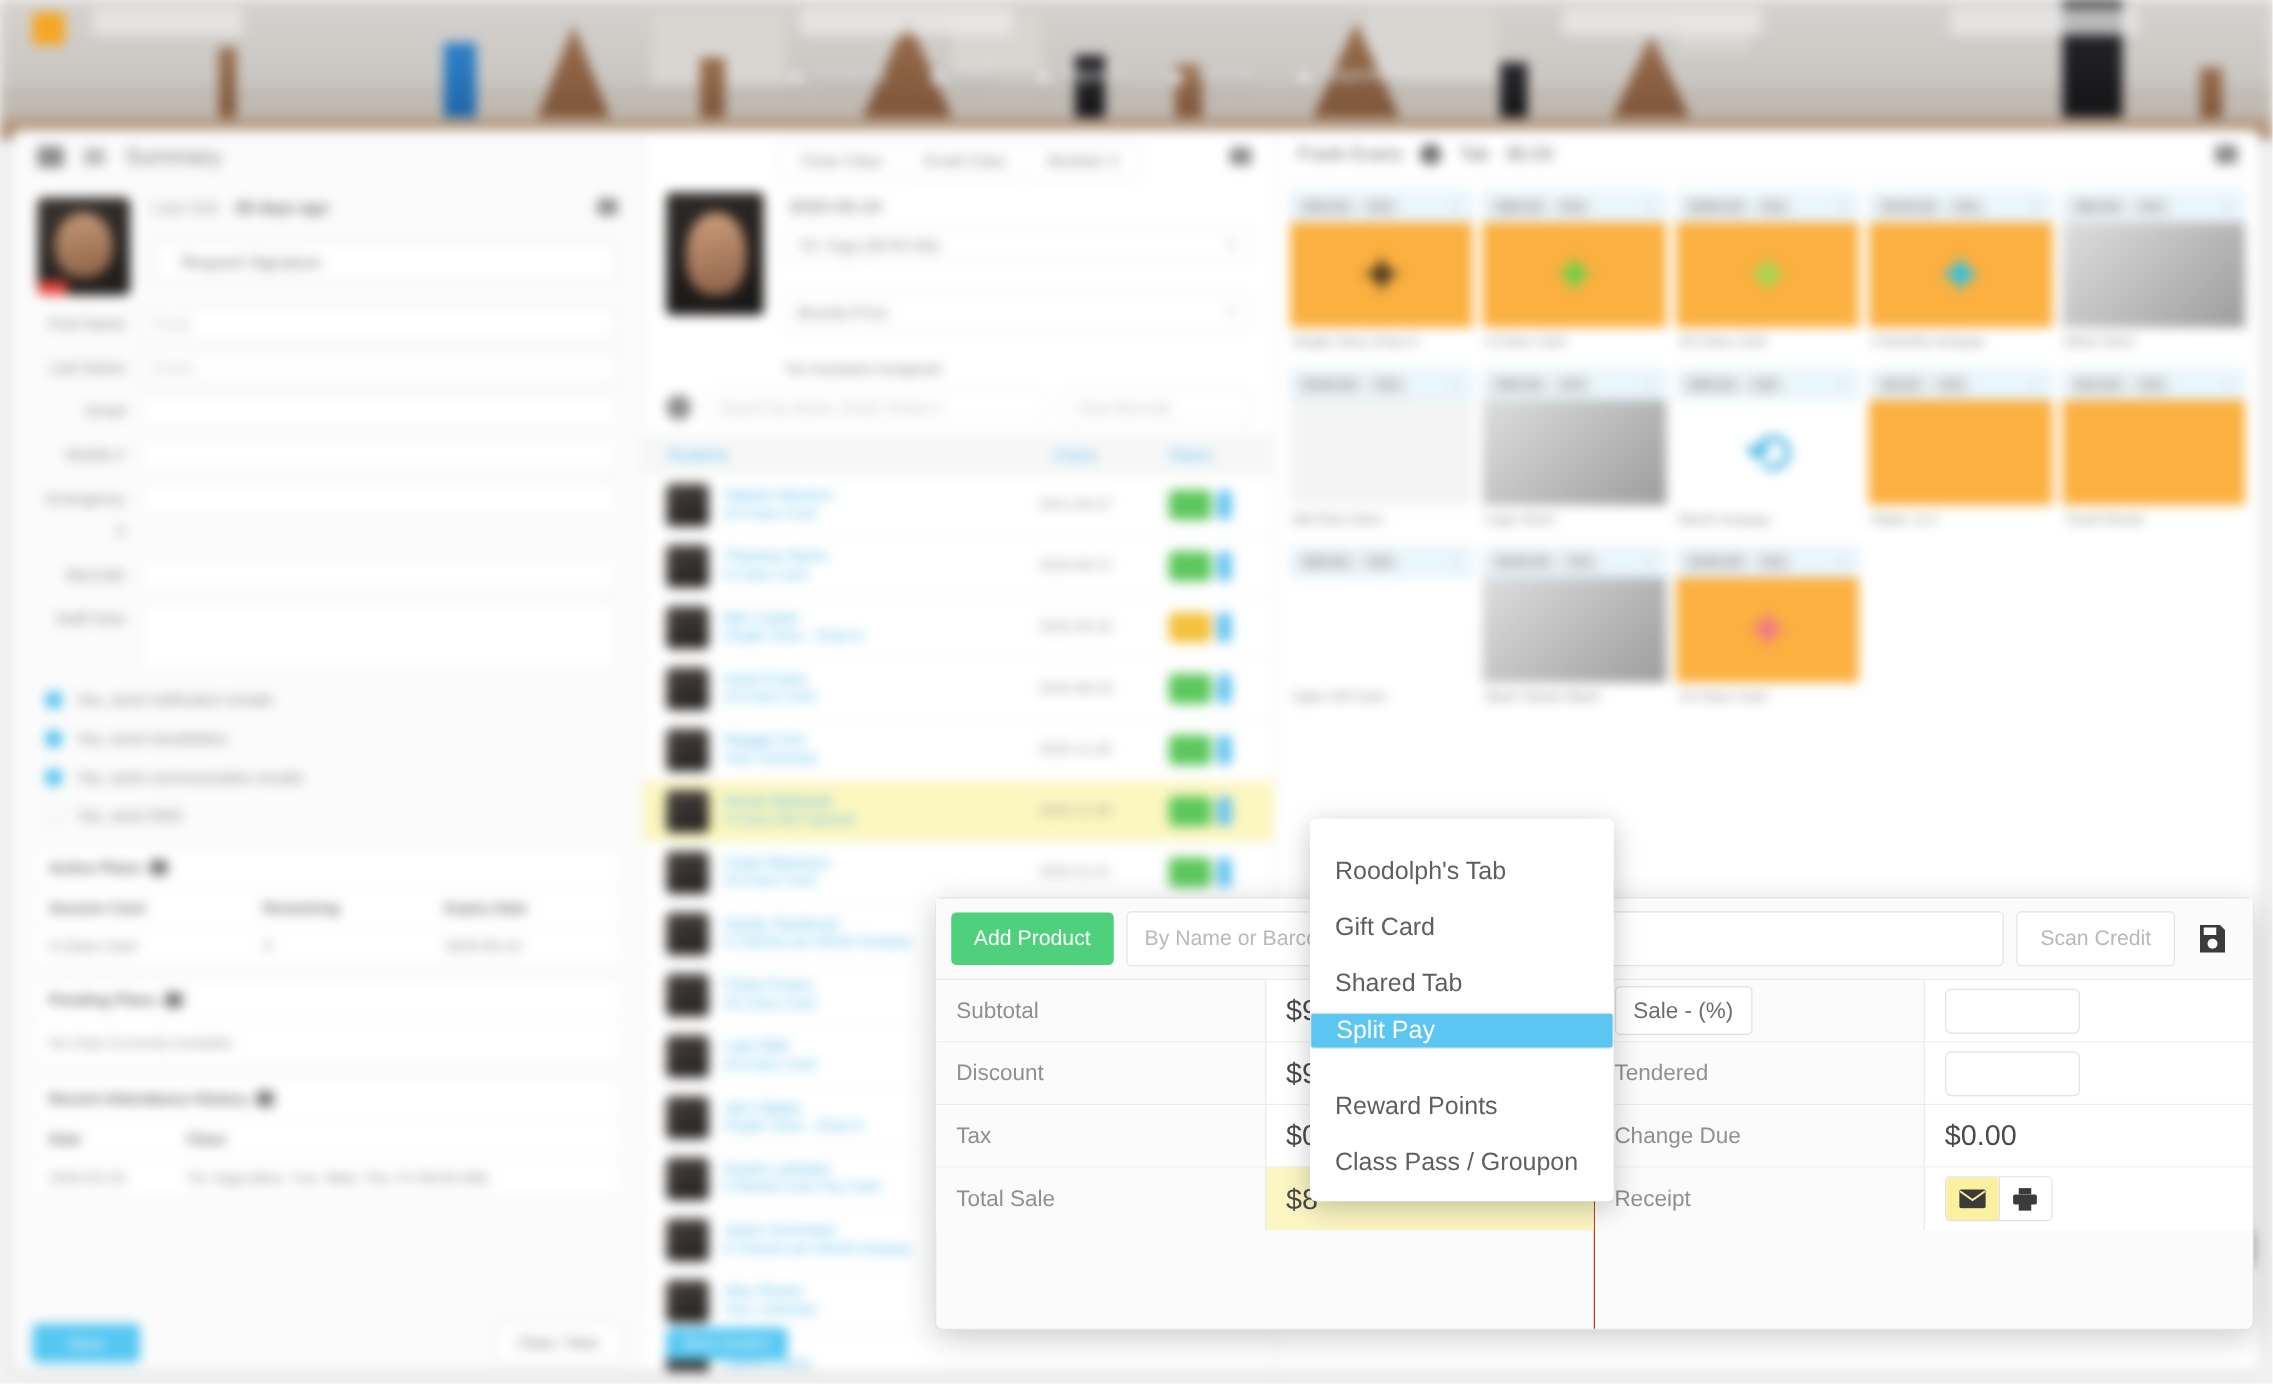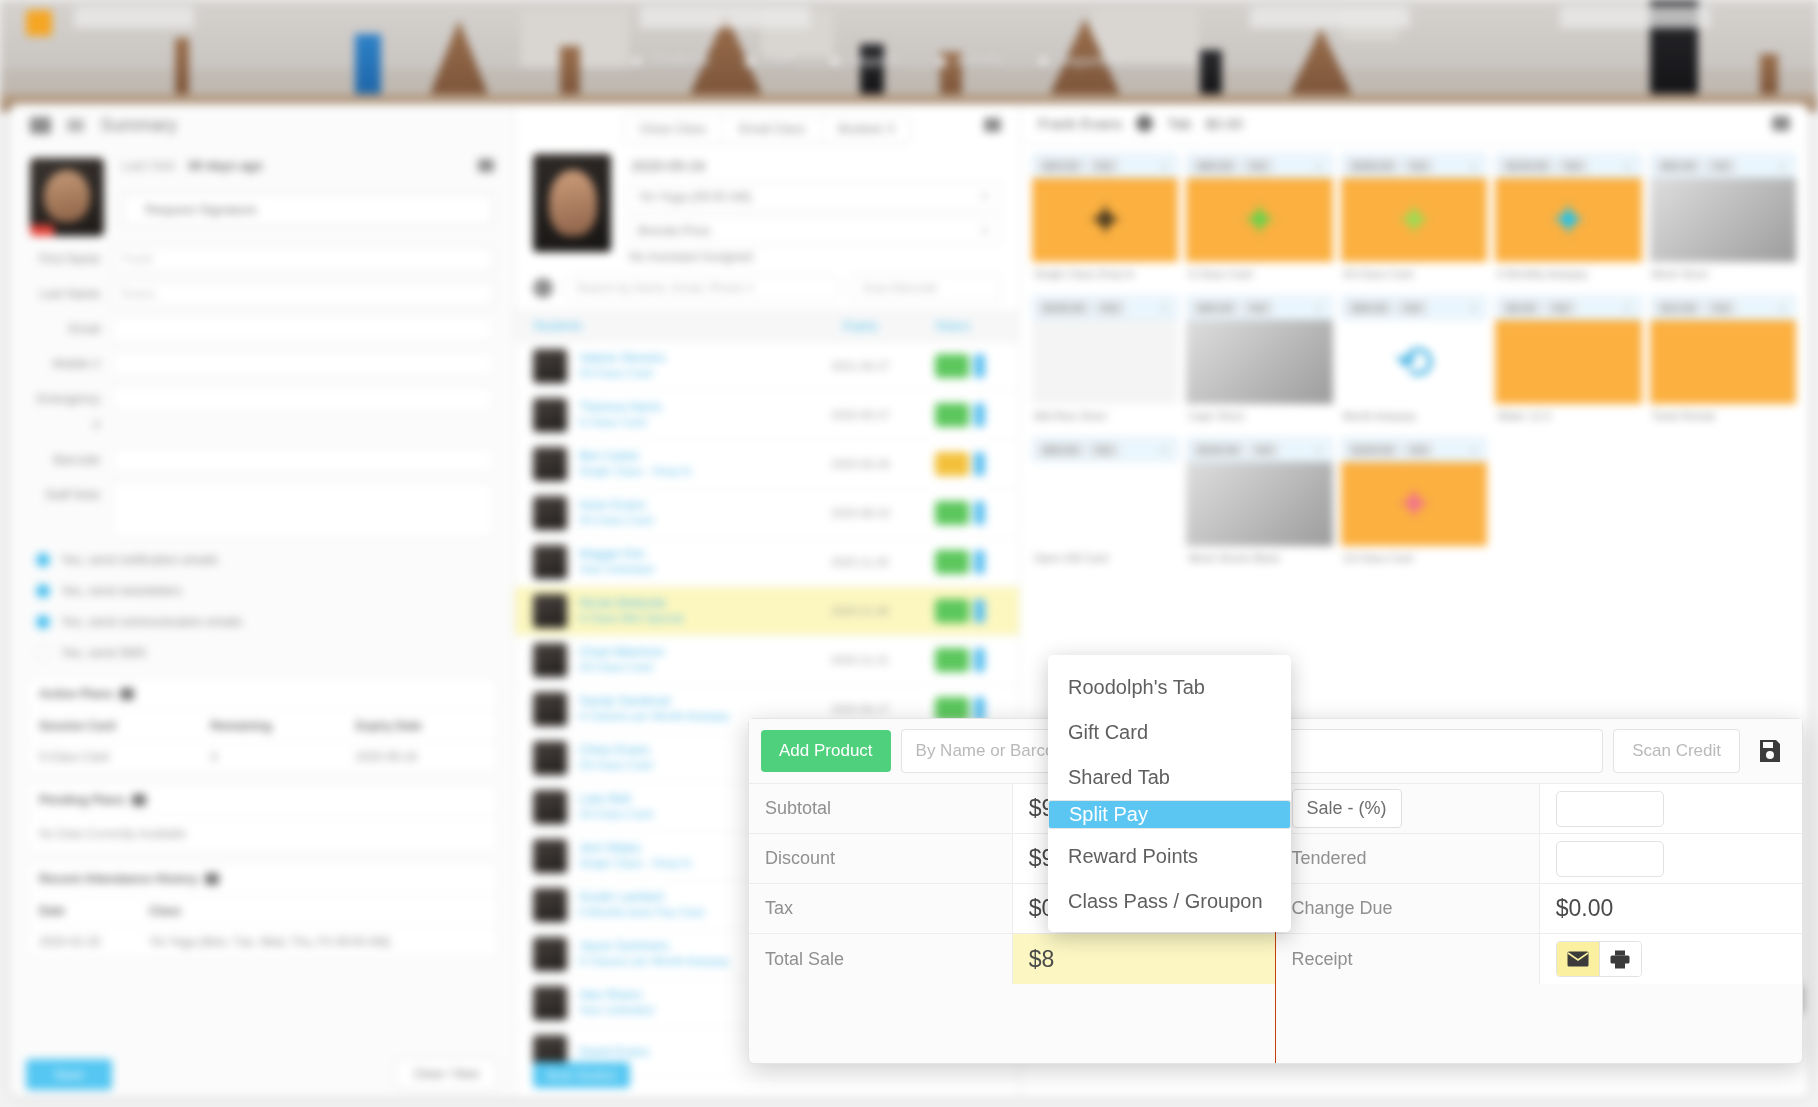--- a/index.html
+++ b/index.html
@@ -140,21 +140,21 @@
   .classinfo { display:flex; gap:16px; padding:6px 18px 0 18px; }
   .avatarM { width:78px; height:98px; border-radius:4px;
              background:linear-gradient(165deg,#2e2a27,#171514); overflow:hidden;
              position:relative; }
   .avatarM:after{content:"";position:absolute;left:16px;top:16px;width:48px;height:66px;
      border-radius:48% 48% 42% 42%; background:linear-gradient(170deg,#cf9f7c,#8c6148);}
   .ci { flex:1; }
   .ci .d { font-size:14.5px; color:#6f6f6f; padding:4px 0 8px 4px; }
   .sel { height:29px; border:1px solid #e6e6e6; border-radius:3px; background:#fff;
          font-size:12.5px; color:#8d8d8d; display:flex; align-items:center;
-         justify-content:space-between; padding:0 10px; margin-bottom:5px; }
+         justify-content:space-between; padding:0 10px; margin-bottom:24px; }
   .sel .cv { color:#bdbdbd; font-size:10px; }
   .ci .na { font-size:12.5px; color:#8d8d8d; padding-left:2px; }
 
   .searchrow { display:flex; gap:10px; padding:10px 18px 8px 18px; align-items:center;}
   .search-ic { width:20px; height:20px; border-radius:50%; background:#8e8e8e; }
   .search-in { flex:1; height:28px; border:1px solid #e6e6e6; border-radius:14px;
                background:#fff; font-size:12px; color:#c0c0c0; padding:0 12px;
                line-height:26px; }
   .scan-in { width:150px; height:28px; border:1px solid #e6e6e6; border-radius:3px;
              background:#fff; font-size:12px; color:#c0c0c0; padding:0 10px;
@@ -257,21 +257,21 @@
   .pay-btn.other { display:flex; align-items:center; gap:26px; }
   .caret-up { width:0;height:0;border-left:6px solid transparent;
               border-right:6px solid transparent;border-bottom:7px solid #fff; }
   .cancel-btn { margin-left:auto; background:#fff; border:1px solid #dcdcdc;
                 border-radius:4px; padding:12px 26px; font-size:19px; color:#6d6d6d; }
 
   
   .dropdown {
     position:absolute; left:1048px; top:655px; width:243px;
     background:#fff; border-radius:5px; box-shadow:0 5px 22px rgba(0,0,0,.22);
-    padding:10px 0 8px 0; z-index:50;
+    padding:20px 0 8px 0; z-index:50;
   }
   .dd-item { padding:11px 20px; font-size:20px; color:#5f5f5f; white-space:nowrap; }
   .dd-item.sel { background:#5bc6f2; color:#fff; }
 
   
   .scroll-thumb { position:absolute; right:4px; top:880px; width:9px; height:30px;
                   background:#bdbdbd; border-radius:5px; }
 </style>
 </head>
 <body>

